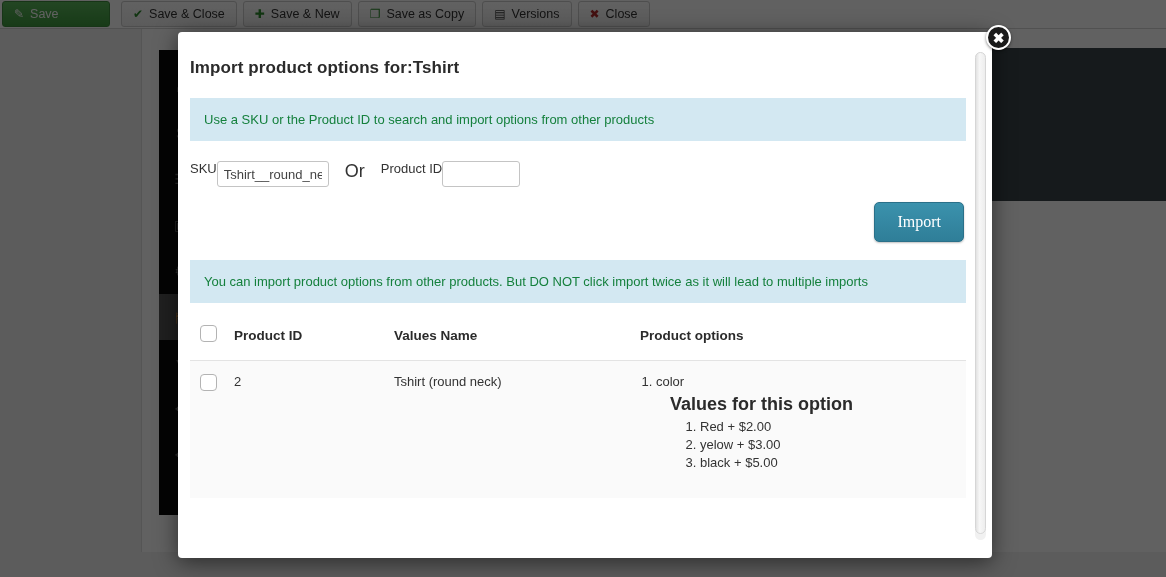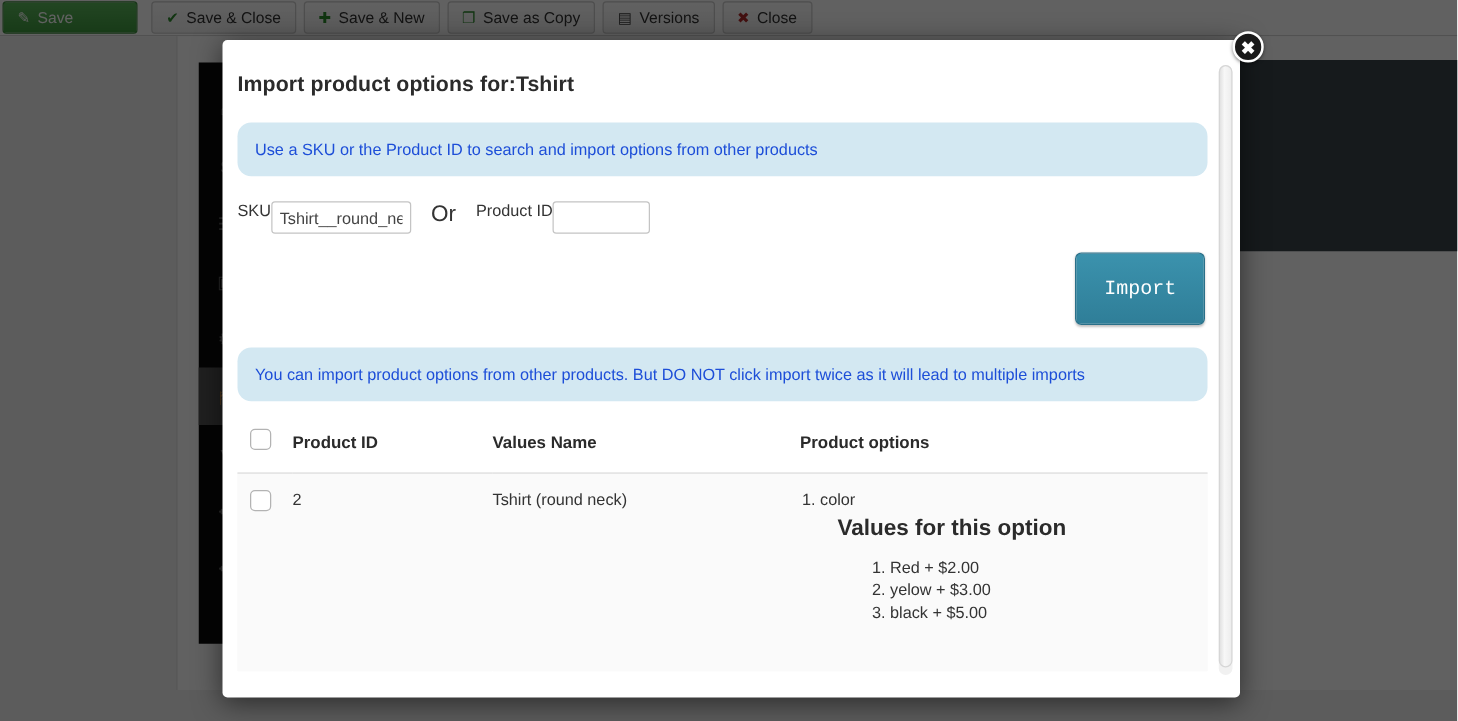--- a/index.html
+++ b/index.html
@@ -146,24 +146,24 @@
     margin: 0 0 20px 0;
     padding-left: 0;
     font-size: 17px;
     font-weight: bold;
     color: #2b2b2b;
     letter-spacing: 0.1px;
   }
 
   .alert-info {
     background: #d3e8f2;
-    color: #1d4ed8;
+    color: #15803d;
     font-size: 13px;
     padding: 13px 14px;
-    border-radius: 11px;
+    border-radius: 0;
     line-height: 17px;
   }
 
   .form-row {
     display: flex;
     align-items: flex-end;
     margin-top: 20px;
   }
   .fld { display: flex; flex-direction: row; }
   .fld label {
@@ -202,30 +202,30 @@
     font-family: "Liberation Sans", sans-serif;
   }
 
   .import-row {
     display: flex;
     justify-content: flex-end;
     margin-top: 15px;
     padding-right: 2px;
   }
   .btn-import {
-    height: 58px;
+    height: 40px;
     padding: 0 22px;
     background: linear-gradient(#3b92ad, #2f7e98);
     border: 1px solid #2a7089;
     border-radius: 5px;
     color: #ffffff;
     font-size: 16px;
     cursor: pointer;
     box-shadow: 0 1px 2px rgba(0,0,0,0.25);
-    font-family: Liberation Mono, monospace;
+    font-family: Liberation Serif, serif;
   }
 
   .alert-second { margin-top: 18px; }
 
   
   .tbl {
     width: 100%;
     margin-top: 22px;
     border-collapse: collapse;
     font-size: 13px;
@@ -266,21 +266,21 @@
   }
   .opt-list > li { margin: 0; }
   .opt-name { font-size: 13px; color: #333333; }
   .values-head {
     font-weight: bold;
     font-size: 18px;
     color: #2b2b2b;
     margin: 5px 0 3px 14px;
   }
   .val-list {
-    margin: 12px; padding: 0 0 0 44px;
+    margin: 0; padding: 0 0 0 44px;
     list-style: decimal;
   }
   .val-list li {
     font-size: 13px;
     color: #333333;
     line-height: 18px;
   }
   .row-pad { height: 26px; }
 
   

